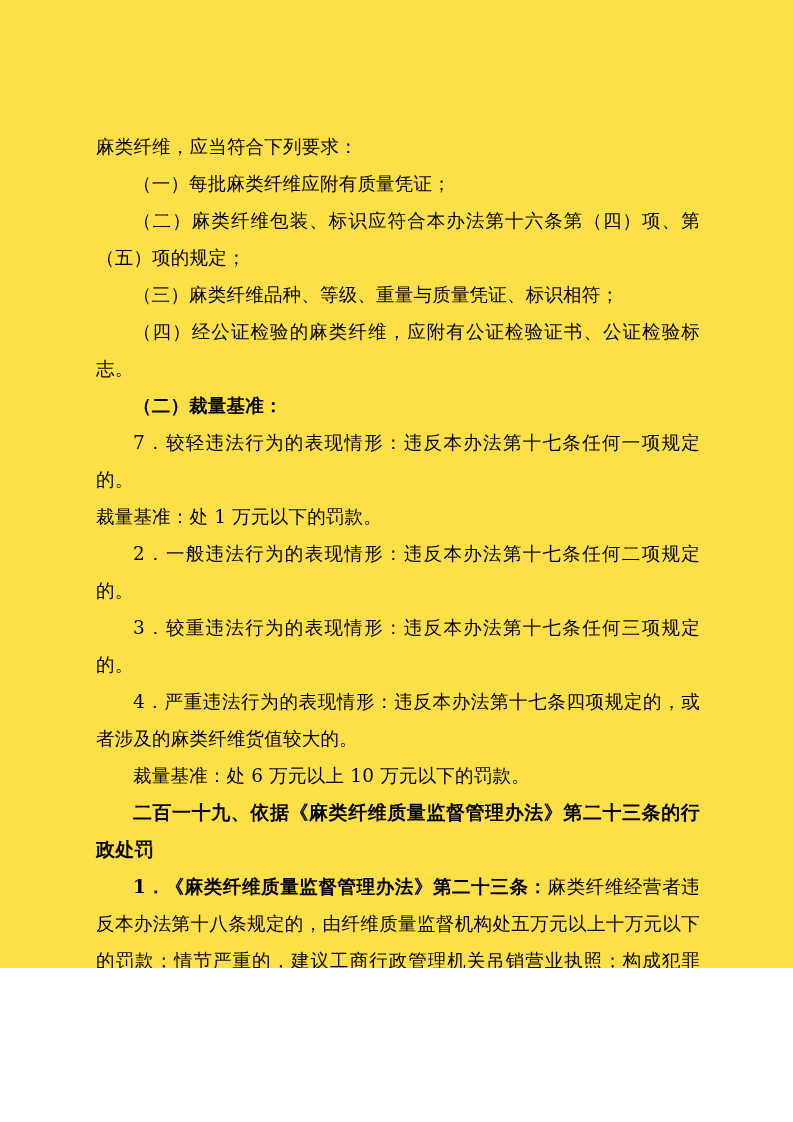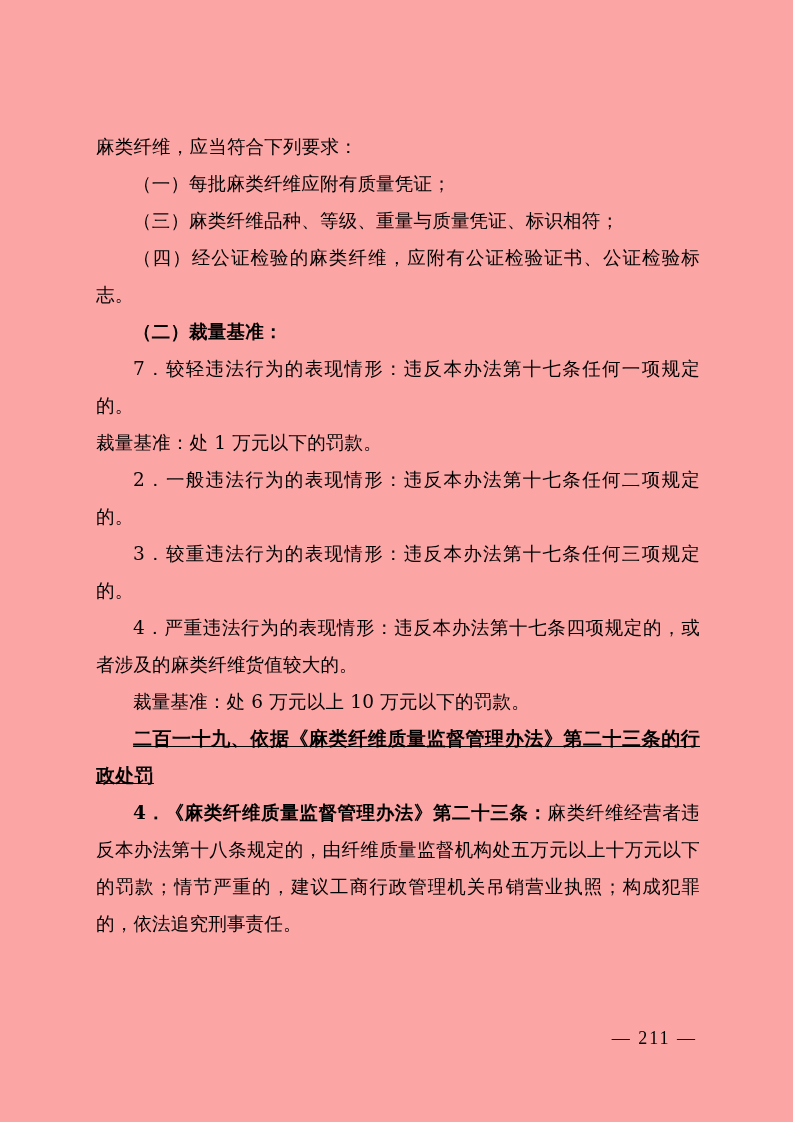--- a/index.html
+++ b/index.html
@@ -12,22 +12,22 @@
     height: 1122px;
     position: relative;
     font-family: "Liberation Serif", "DejaVu Serif", serif;
     color: #000000;
   }
   .page {
     position: absolute;
     left: 0;
     top: 0;
     width: 793px;
-    height: 1122px;
-    background: #fca5a5;
+    height: 968px;
+    background: #fde047;
     overflow: hidden;
   }
   .content {
     position: absolute;
     left: 96px;
     top: 128px;
     width: 604px;
   }
   p {
     margin: 0 0 0 0;
@@ -45,21 +45,20 @@
     font-family: "DejaVu Serif", serif;
     font-size: 18.5px;
   }
   .heading {
     font-weight: bold;
     font-family: "Liberation Sans", sans-serif;
     font-size: 19px;
     line-height: 37px;
     text-indent: 37px;
     letter-spacing: 0.3px;
-    text-decoration: underline;
   }
   .subhead-bold {
     font-weight: bold;
     font-family: "DejaVu Serif", serif;
   }
   .footer {
     position: absolute;
     left: 0;
     top: 1028px;
     width: 793px;
@@ -76,33 +75,34 @@
   }
 </style>
 </head>
 <body>
 
 <div class="page">
   <div class="content">
 
     <p class="kai-text">麻类纤维，应当符合下列要求：</p>
     <p class="kai-text indent">（一）每批麻类纤维应附有质量凭证；</p>
+    <p class="kai-text indent">（二）麻类纤维包装、标识应符合本办法第十六条第（四）项、第（五）项的规定；</p>
     <p class="kai-text indent">（三）麻类纤维品种、等级、重量与质量凭证、标识相符；</p>
     <p class="kai-text indent">（四）经公证检验的麻类纤维，应附有公证检验证书、公证检验标志。</p>
     <p class="kai-text indent subhead-bold">（二）裁量基准：</p>
     <p class="kai-text indent">7．较轻违法行为的表现情形：违反本办法第十七条任何一项规定的。</p>
     <p class="kai-text">裁量基准：处 1 万元以下的罚款。</p>
     <p class="kai-text indent">2．一般违法行为的表现情形：违反本办法第十七条任何二项规定的。</p>
     <p class="kai-text indent">3．较重违法行为的表现情形：违反本办法第十七条任何三项规定的。</p>
     <p class="kai-text indent">4．严重违法行为的表现情形：违反本办法第十七条四项规定的，或者涉及的麻类纤维货值较大的。</p>
     <p class="kai-text indent">裁量基准：处 6 万元以上 10 万元以下的罚款。</p>
 
     <p class="heading">二百一十九、依据《麻类纤维质量监督管理办法》第二十三条的行政处罚</p>
 
 
-    <p class="kai-text indent"><span class="subhead-bold">4．《麻类纤维质量监督管理办法》第二十三条：</span><span>麻类纤维经营者违反本办法第十八条规定的，由纤维质量监督机构处五万元以上十万元以下的罚款；情节严重的，建议工商行政管理机关吊销营业执照；构成犯罪的，依法追究刑事责任。</span></p>
+    <p class="kai-text indent"><span class="subhead-bold">1．《麻类纤维质量监督管理办法》第二十三条：</span><span>麻类纤维经营者违反本办法第十八条规定的，由纤维质量监督机构处五万元以上十万元以下的罚款；情节严重的，建议工商行政管理机关吊销营业执照；构成犯罪的，依法追究刑事责任。</span></p>
 
   </div>
 
   <div class="footer">
     <div class="footer-inner">— 211 —</div>
   </div>
 </div>
 
 </body></html>

